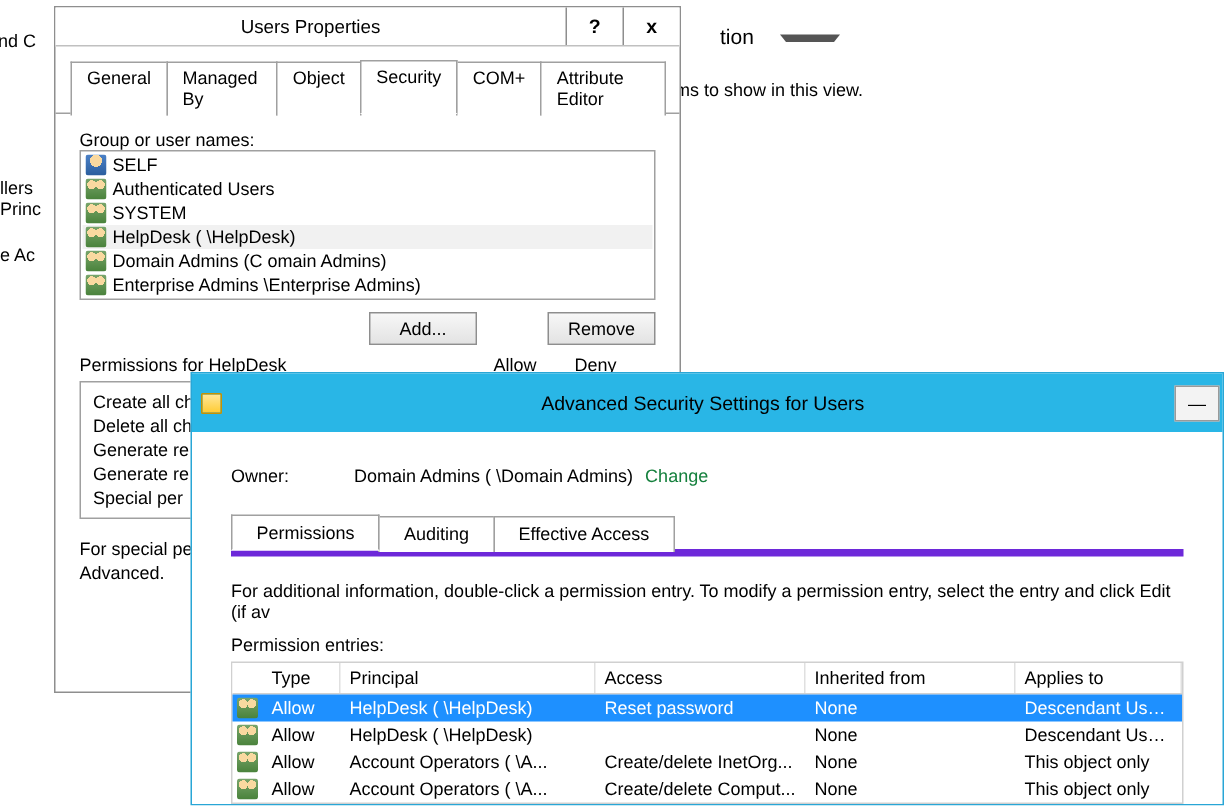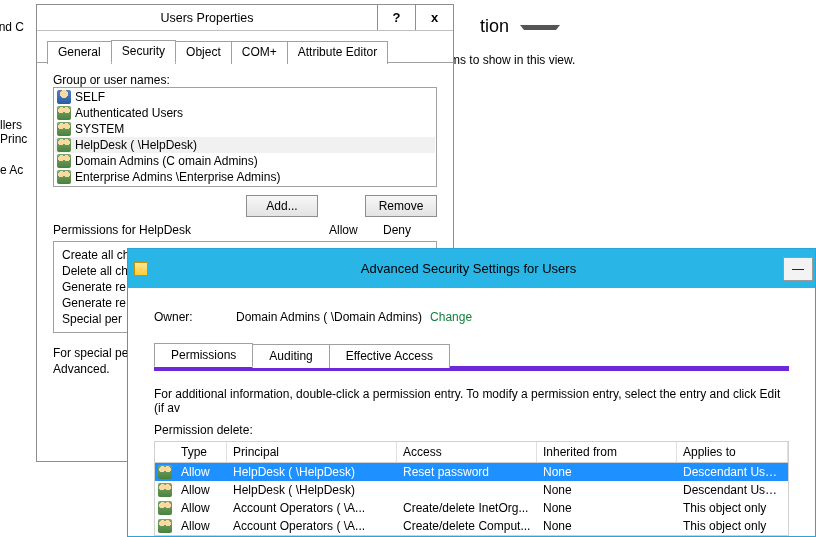--- a/index.html
+++ b/index.html
@@ -13,21 +13,21 @@
     height: 537px;
     overflow: hidden;
     position: relative;
   }
   
   .bg-text1 { position: absolute; left: -8px; top: 20px; color: #000; }
   .bg-text2 { position: absolute; left: 450px; top: 53px; color: #000; }
   .bg-left1 { position: absolute; left: 0; top: 118px; }
   .bg-left2 { position: absolute; left: 0; top: 132px; }
   .bg-left3 { position: absolute; left: 0; top: 163px; }
-  .bg-dropdown { position:absolute; left:480px; top:16px; font-size:18px;}
+  .bg-dropdown { position:absolute; left:480px; top:16px; font-size:14px;}
   .bg-dropdown span{display:inline-block;width:40px;}
   .triangle-down{display:inline-block;width:0;height:0;border-left:4px solid transparent;border-right:4px solid transparent;border-top:5px solid #555;vertical-align:middle;}
   
   .dialog {
     position: absolute;
     left: 36px;
     top: 4px;
     width: 418px;
     height: 458px;
     background: #fff;
@@ -199,22 +199,23 @@
 <div class="bg-left3">e Ac</div>
 
 <div class="dialog">
   <div class="titlebar">
     <div class="title">Users Properties</div>
     <div class="tb-btn">?</div>
     <div class="tb-btn">x</div>
   </div>
   <div class="tabstrip" id="dialog-tabs">
       <div class="tab">General</div>
+      <div class="tab">Managed By</div>
+      <div class="tab">Object</div>
       <div class="tab active">Security</div>
-      <div class="tab">Object</div>
       <div class="tab">COM+</div>
       <div class="tab">Attribute Editor</div>
     </div>
   <div class="panel">
     <div>Group or user names:</div>
     <div class="listbox" id="user-list">
         <div class="row">
           <span class="ico-user"></span>
           <span>SELF</span>
         </div>
@@ -273,21 +274,21 @@
       <div class="lbl">Owner:</div>
       <div>Domain Admins (          \Domain Admins)</div>
       <div class="link">Change</div>
     </div>
     <div class="adv-tabs" id="adv-tabs">
         <div class="adv-tab active">Permissions</div>
         <div class="adv-tab">Auditing</div>
         <div class="adv-tab">Effective Access</div>
       </div>
     <div class="helptext">For additional information, double-click a permission entry. To modify a permission entry, select the entry and click Edit (if av</div>
-    <div class="entries-label">Permission delete:</div>
+    <div class="entries-label">Permission entries:</div>
     <div class="grid">
       <div class="grid-head">
         <div class="col-ico"></div>
         <div class="col-type">Type</div>
         <div class="col-principal">Principal</div>
         <div class="col-access">Access</div>
         <div class="col-inherit">Inherited from</div>
         <div class="col-applies">Applies to</div>
       </div>
       <div class="grid-body" id="grid-body">

